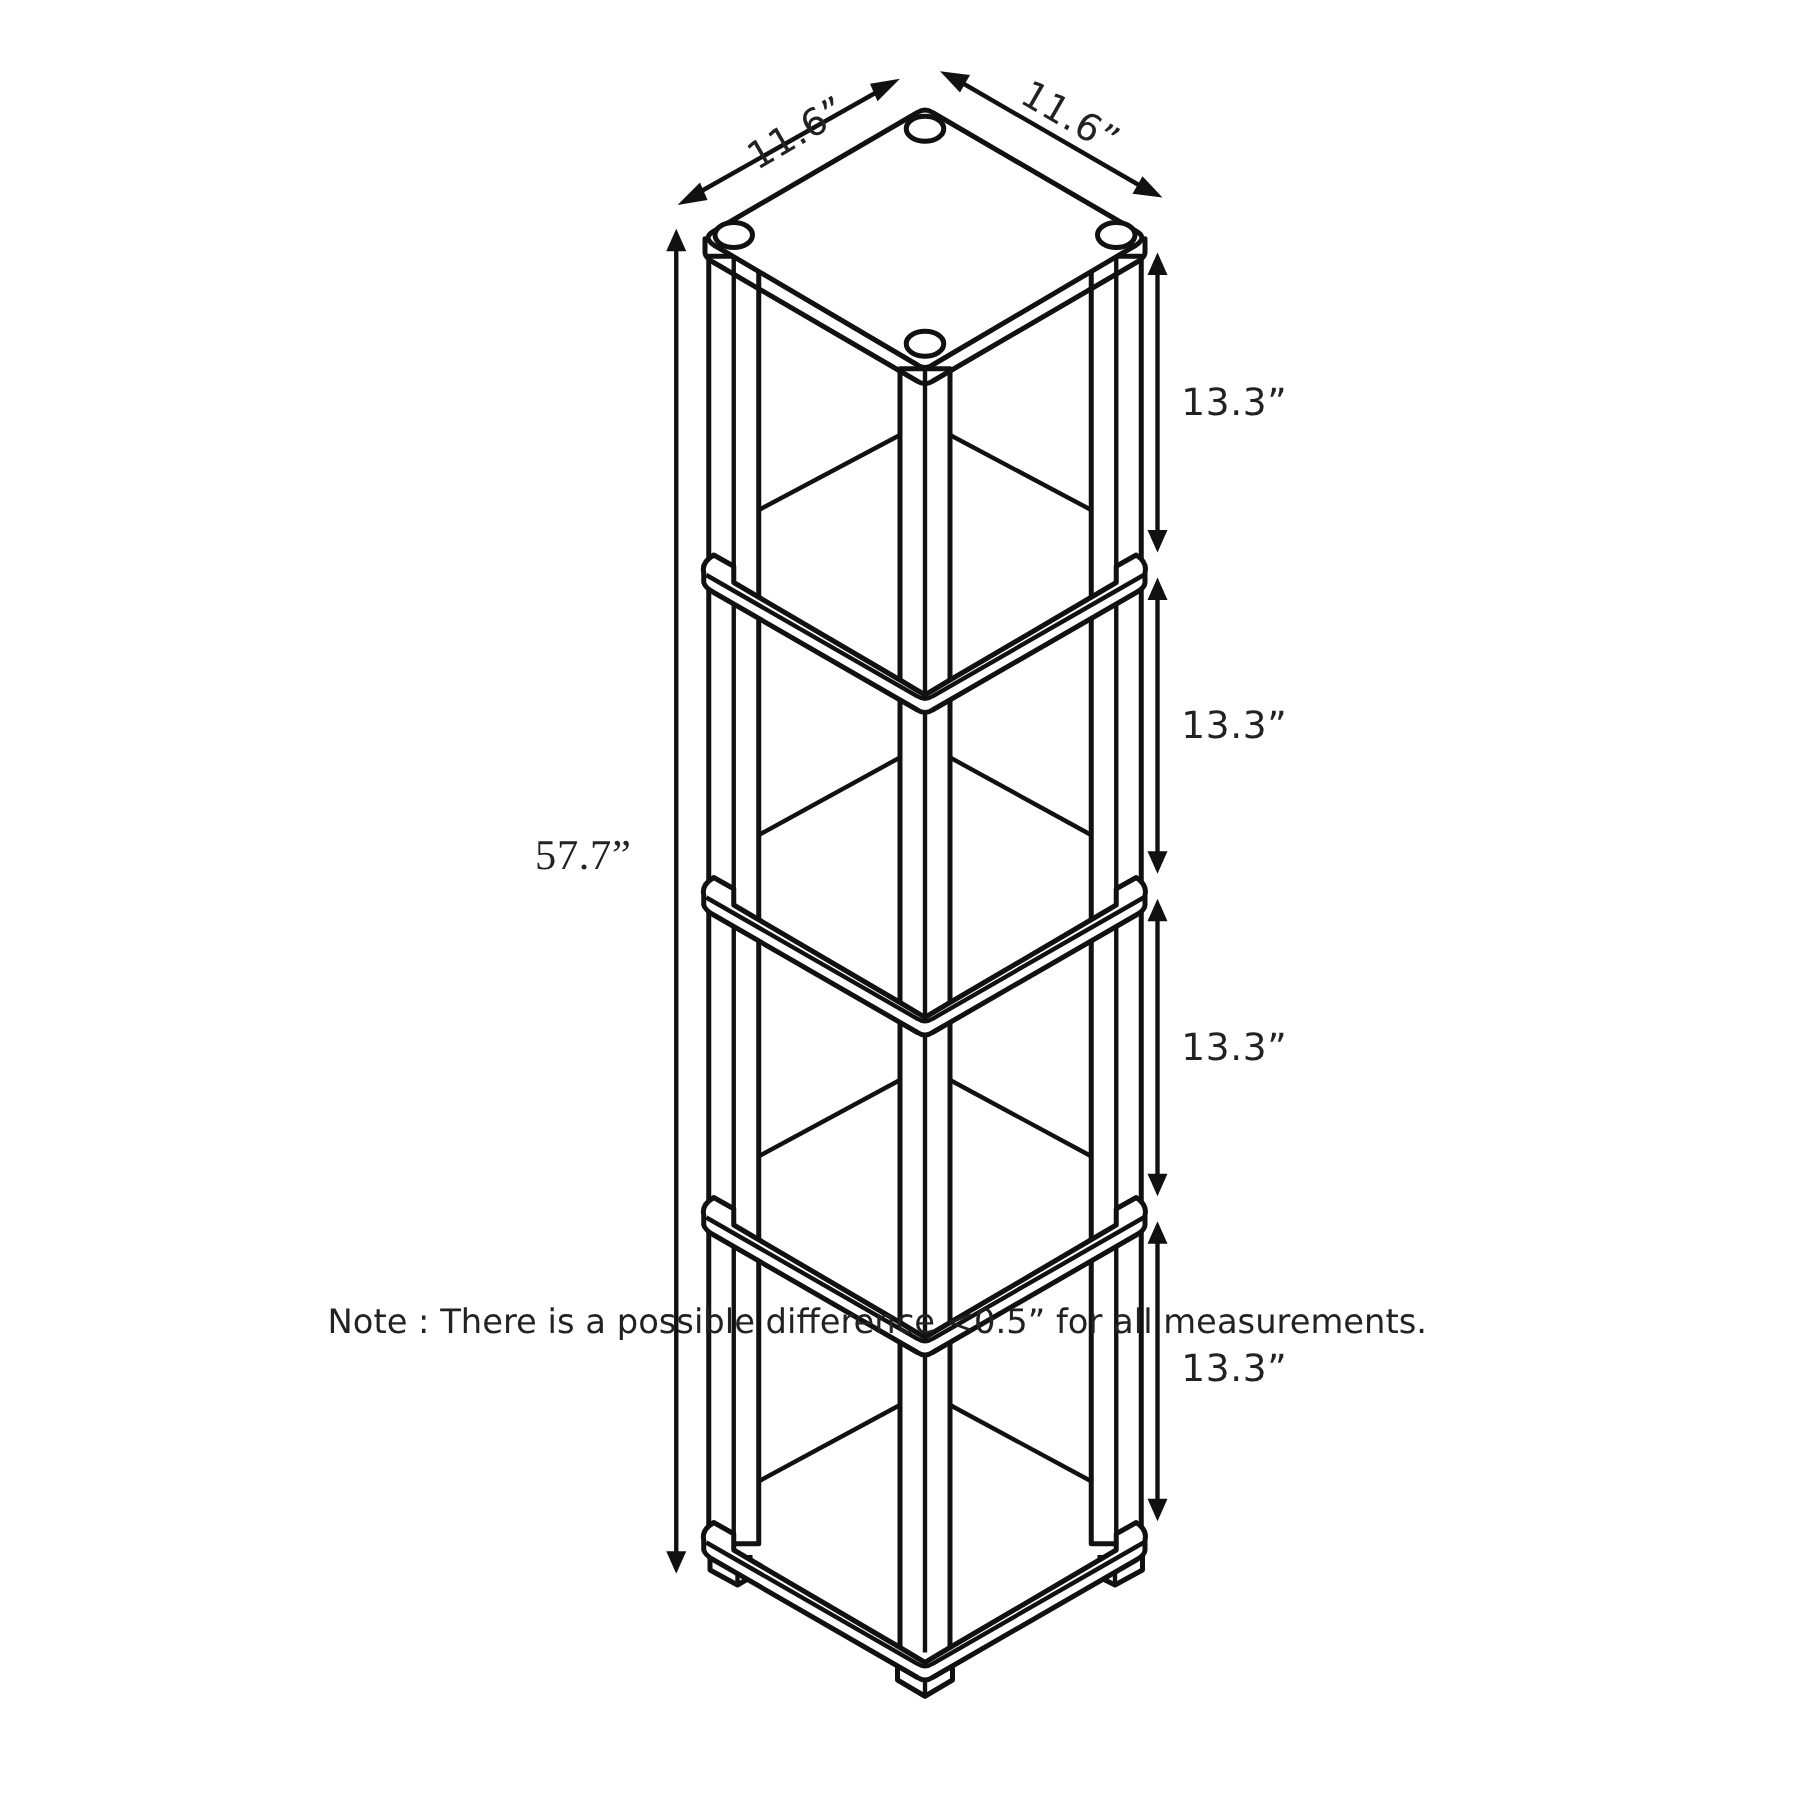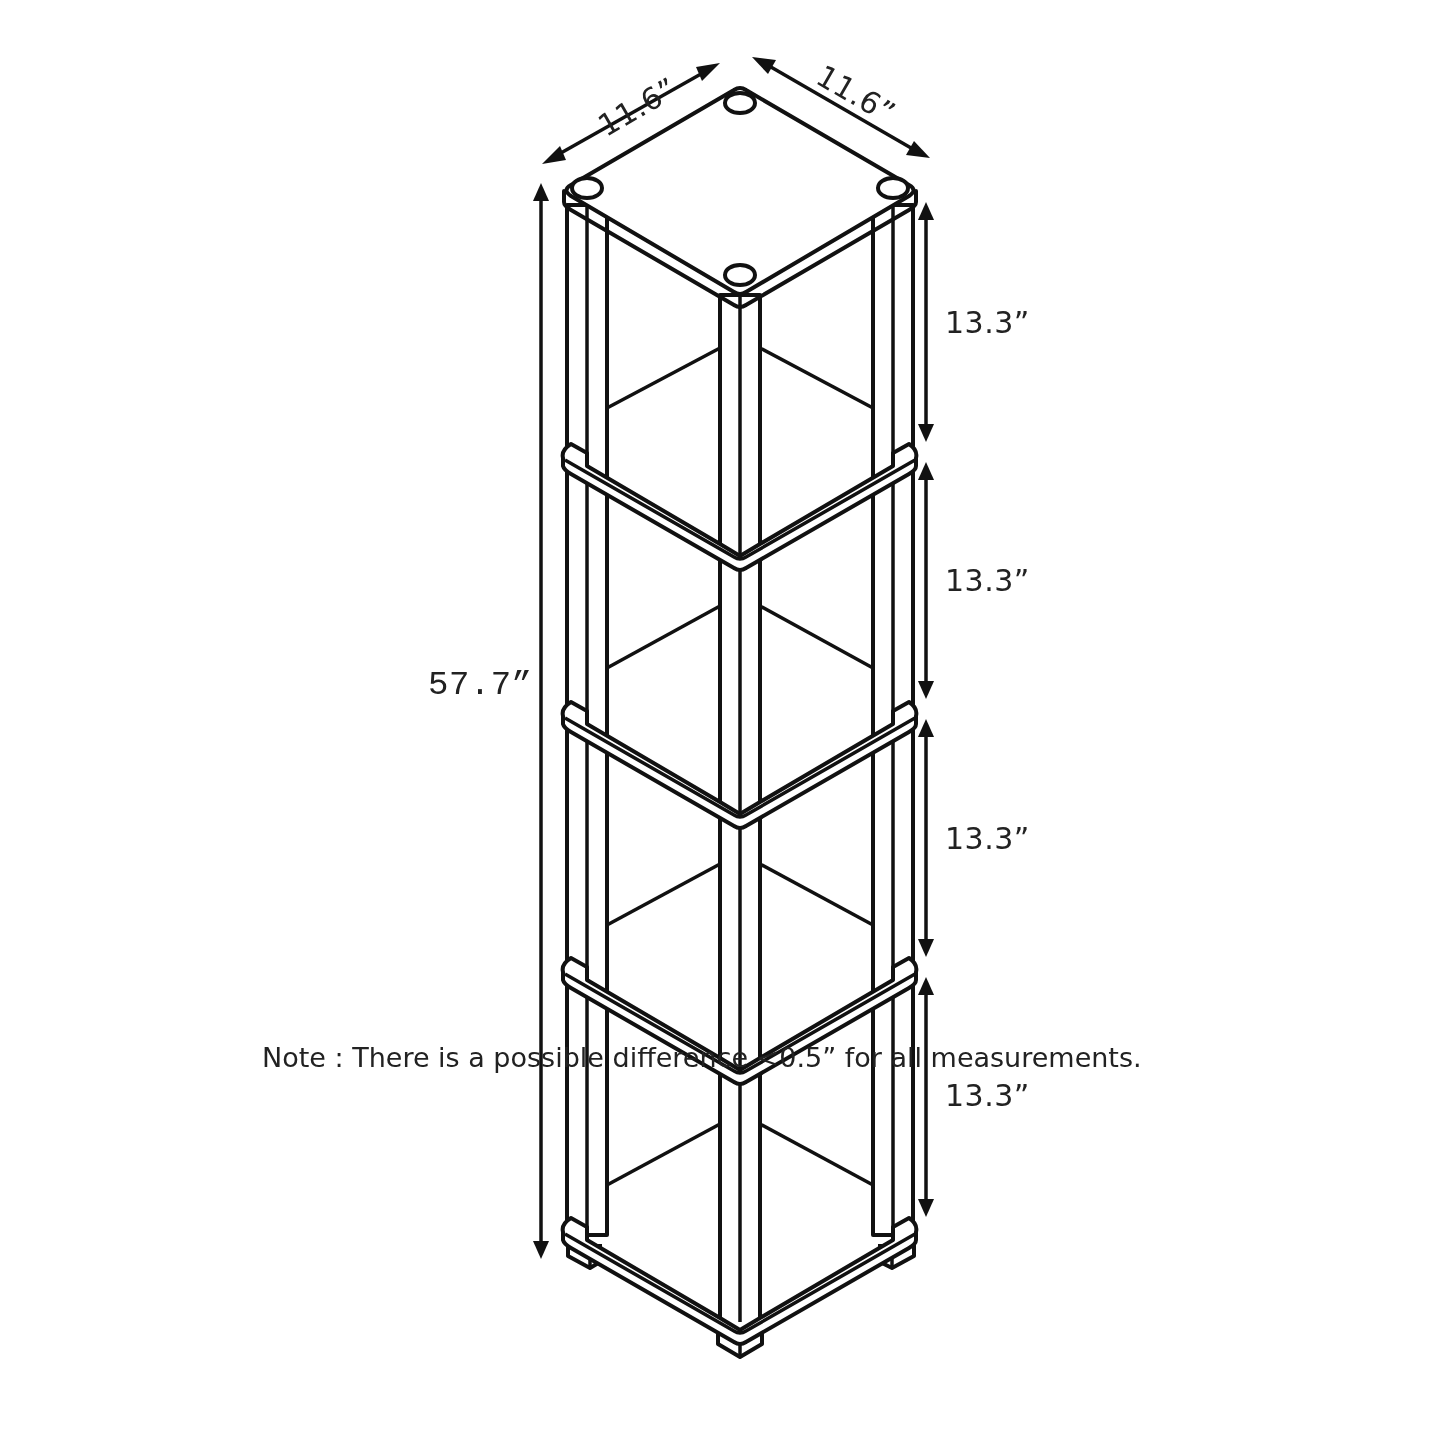--- a/index.html
+++ b/index.html
@@ -4,21 +4,21 @@
 <style>
   html, body { margin: 0; padding: 0; background: #ffffff; }
   body { width: 1445px; height: 1445px; position: relative; overflow: hidden; }
   #diagram { position: absolute; left: 0; top: 0; width: 1445px; height: 1445px; }
   .ln { fill: none; stroke: #111111; stroke-width: 4; stroke-linejoin: round; stroke-linecap: round; }
   .fillw { fill: #ffffff; stroke: #111111; stroke-width: 4; stroke-linejoin: round; }
   .thin { fill: none; stroke: #111111; stroke-width: 3.5; }
   .arrow { stroke: #111111; stroke-width: 3.5; fill: none; }
   .head { fill: #111111; stroke: none; }
   .lbl { position: absolute; color: #222222; font-family: "DejaVu Sans", sans-serif; font-size: 30px; white-space: nowrap; letter-spacing: 0.5px; }
-  .lbl-serif { font-family: Liberation Mono, monospace; font-size: 34px; }
+  .lbl-serif { font-family: Liberation Serif, serif; font-size: 34px; }
   .lbl-rot-l { transform-origin: left top; transform: rotate(-30deg); }
   .lbl-rot-r { transform-origin: left top; transform: rotate(30deg); }
   .note { position: absolute; left: 262px; top: 1042px; font-family: "DejaVu Sans", sans-serif; font-size: 27px; color: #222222; white-space: nowrap; }
 </style>
 </head>
 <body>
 
 <svg id="diagram" viewBox="0 0 1445 1445" xmlns="http://www.w3.org/2000/svg">
 
   <g>

